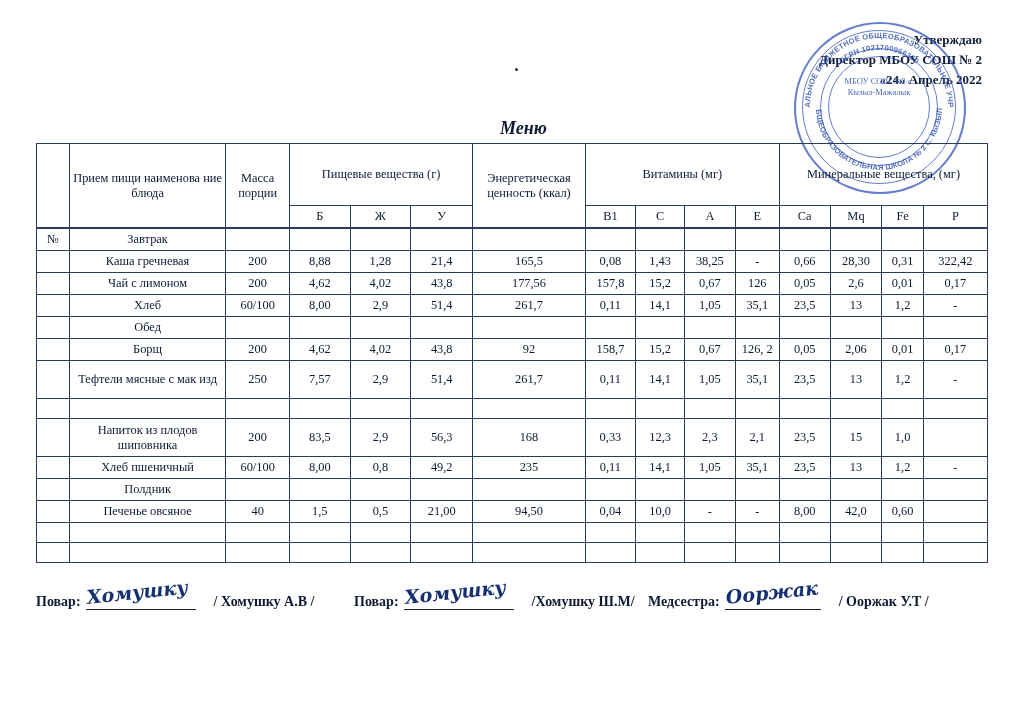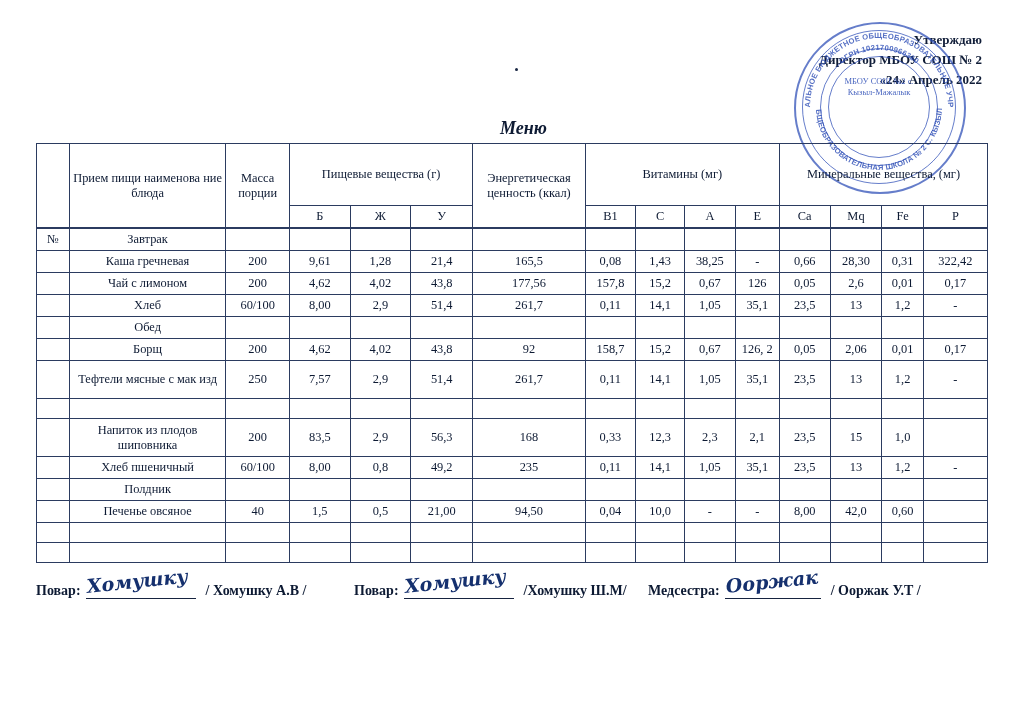--- a/index.html
+++ b/index.html
@@ -133,21 +133,21 @@
     position: absolute;
     left: 36px;
     top: 572px;
     width: 930px;
     height: 40px;
     font-size: 14px;
     font-weight: bold;
   }
   .sig-group {
     position: absolute;
-    top: 8px;
+    top: 19px;
     white-space: nowrap;
   }
   .sig-1 { left: 0px; }
   .sig-2 { left: 318px; }
   .sig-3 { left: 612px; }
   .sig-line {
     display: inline-block;
     width: 110px;
     border-bottom: 1.4px solid #16233f;
     position: relative;
@@ -162,21 +162,21 @@
     bottom: 1px;
     font-family: "DejaVu Serif", serif;
     font-style: italic;
     font-weight: bold;
     font-size: 19px;
     color: #15306e;
     transform: rotate(-6deg);
     transform-origin: left bottom;
     white-space: nowrap;
   }
-  .sig-name { margin-left: 4px; }
+  .sig-name { margin-left: 12px; }
   .tiny-dot {
     position: absolute;
     left: 515px;
     top: 68px;
     width: 3px; height: 3px;
     background: #1a2744;
     border-radius: 50%;
   }
 </style>
 </head>
@@ -256,21 +256,21 @@
           <td class="col-vitE"></td>
           <td class="col-min"></td>
           <td class="col-min"></td>
           <td class="col-fe"></td>
           <td class="col-p"></td>
         </tr>
         <tr class="row-h">
           <td class="col-num"></td>
           <td class="col-dish dish-name">Каша гречневая</td>
           <td class="col-mass">200</td>
-          <td class="col-nut">9,61</td>
+          <td class="col-nut">8,88</td>
           <td class="col-nut">1,28</td>
           <td class="col-nut">21,4</td>
           <td class="col-energy">165,5</td>
           <td class="col-vit">0,08</td>
           <td class="col-vit">1,43</td>
           <td class="col-vit">38,25</td>
           <td class="col-vitE">-</td>
           <td class="col-min">0,66</td>
           <td class="col-min">28,30</td>
           <td class="col-fe">0,31</td>

